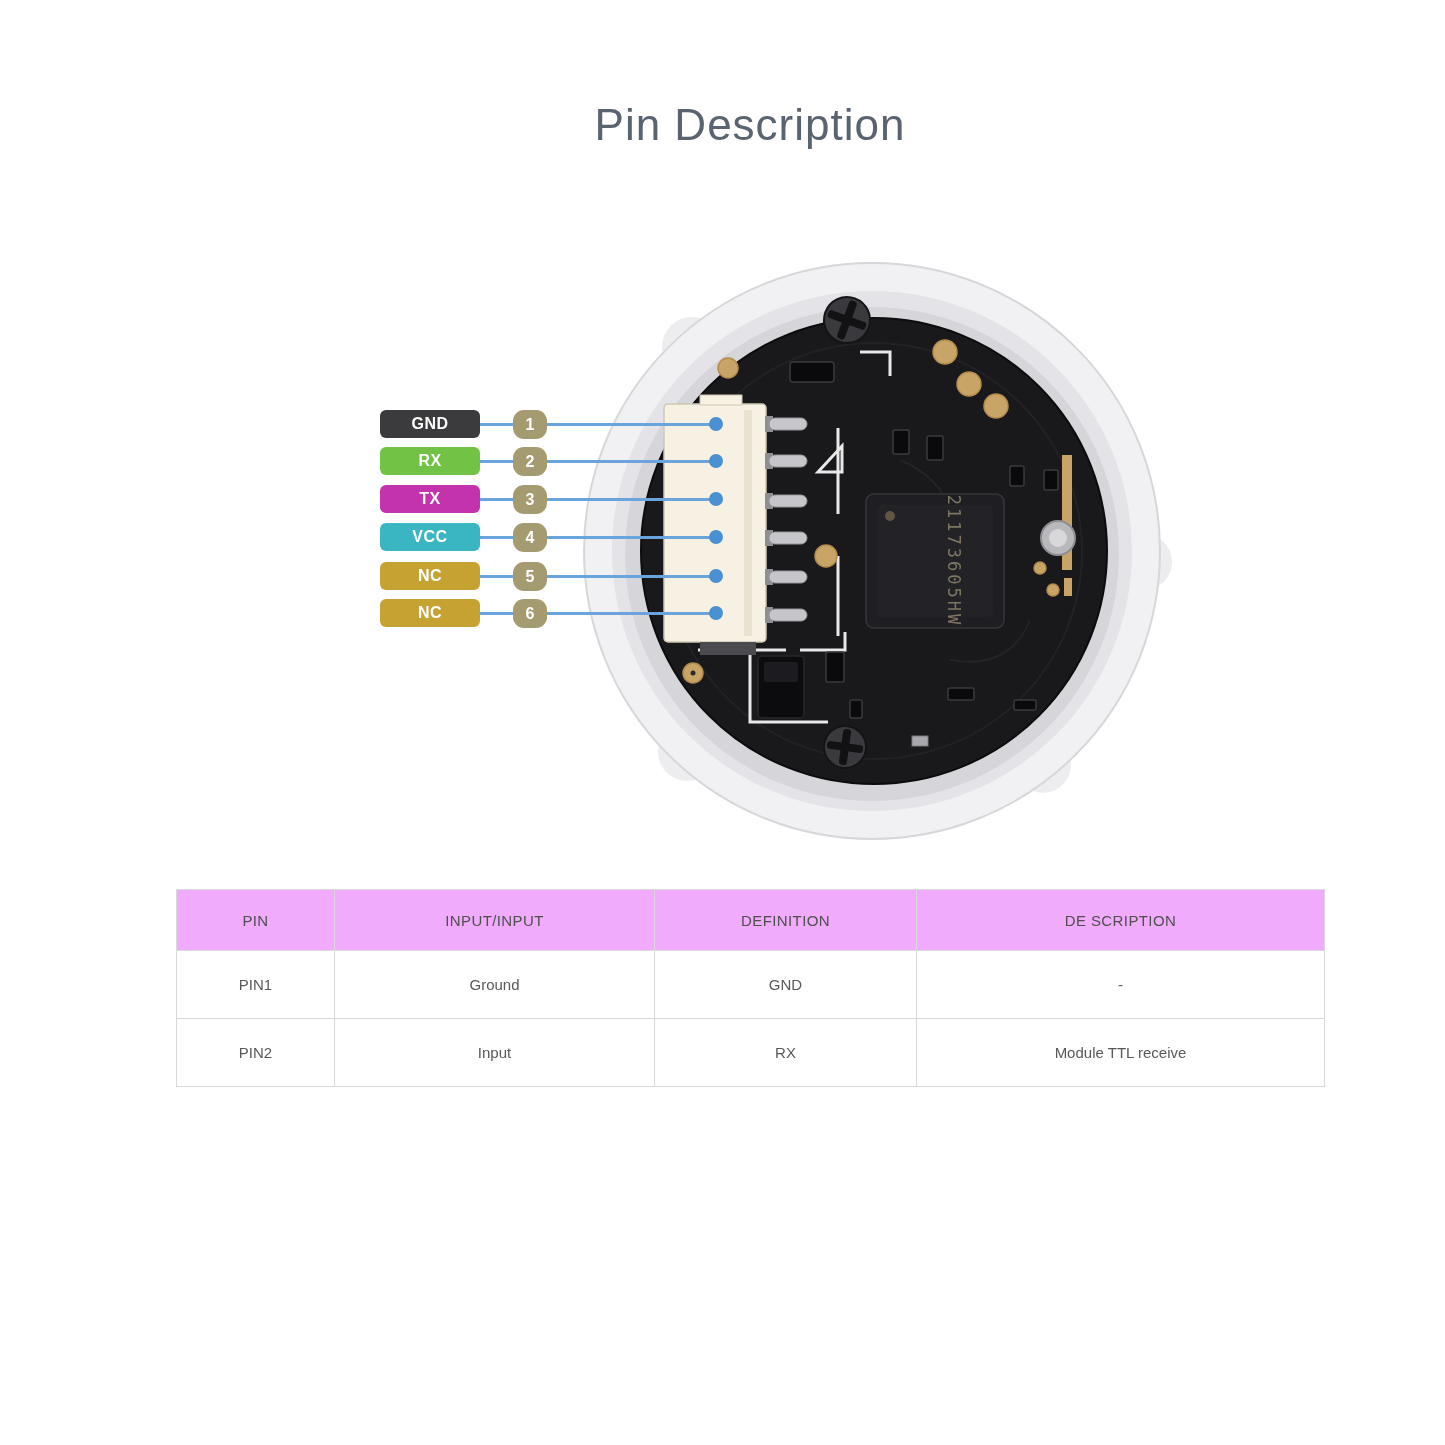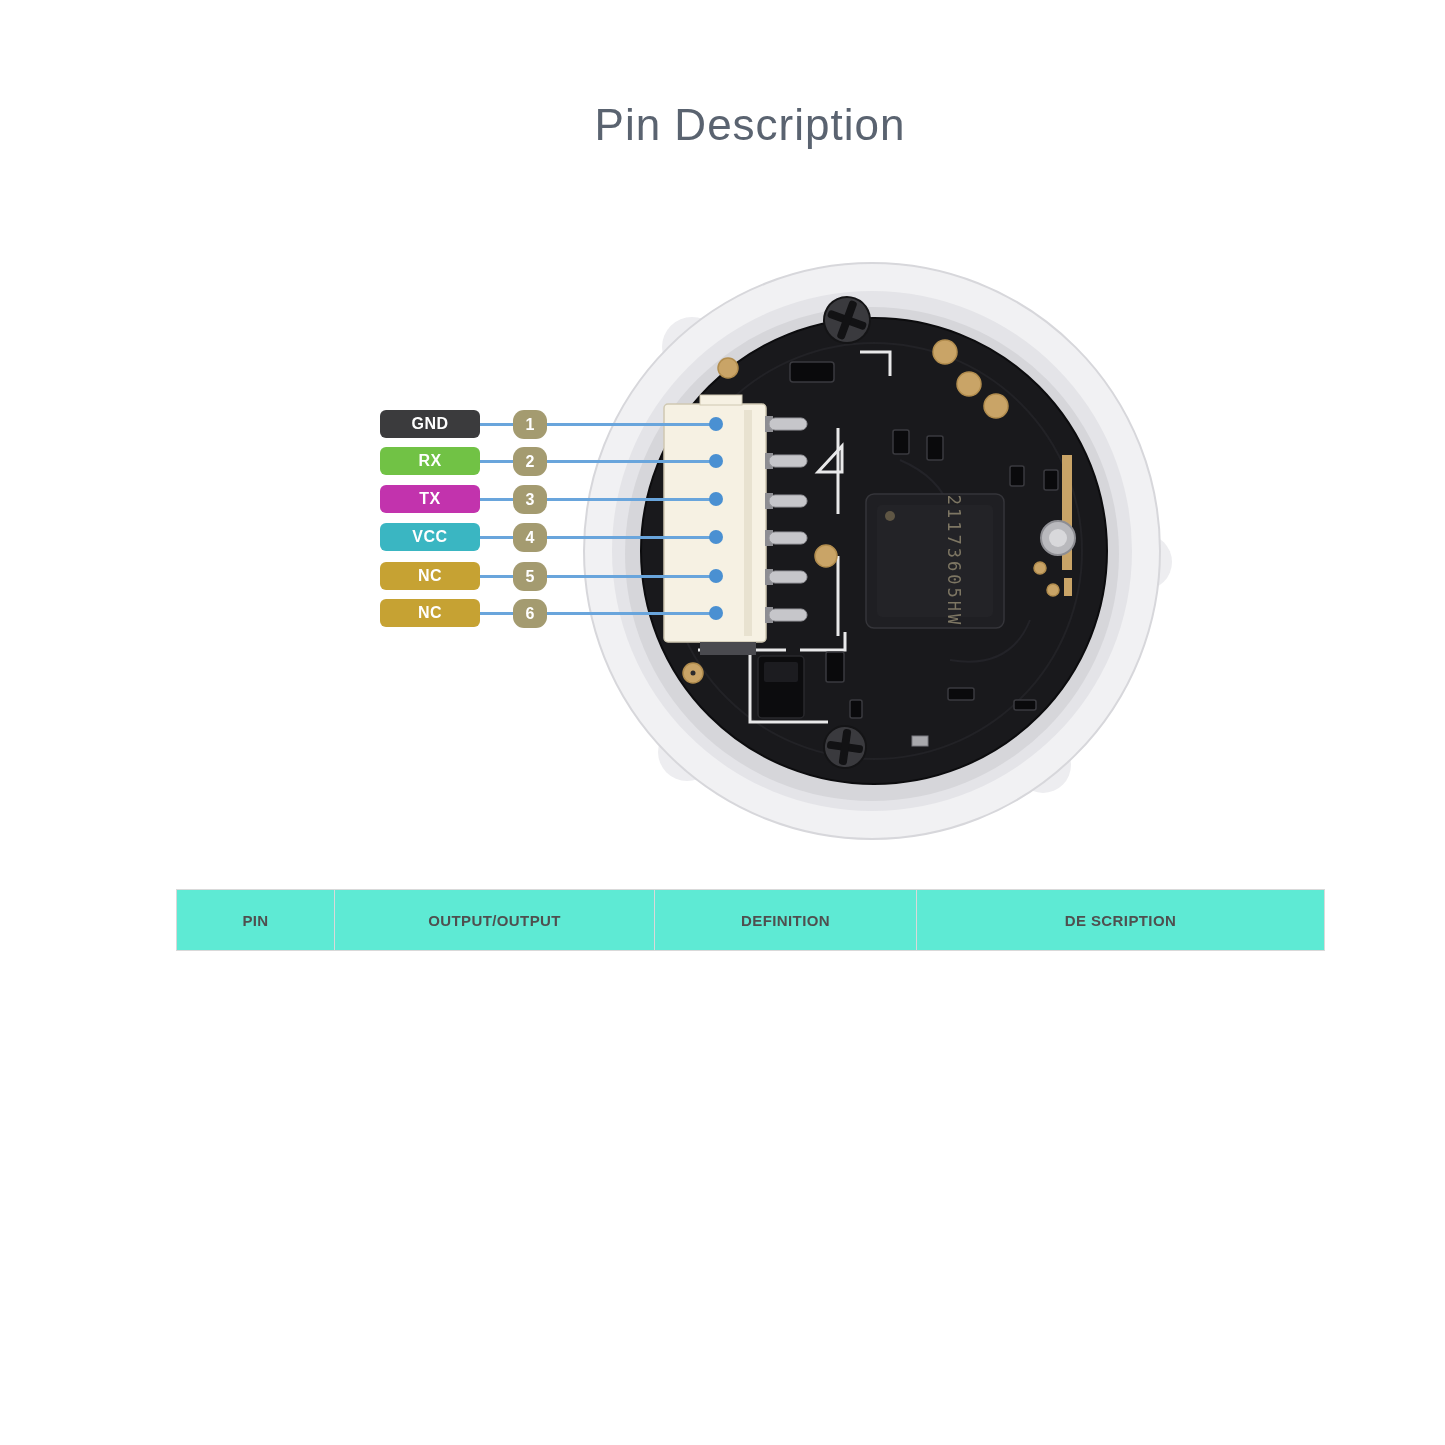--- a/index.html
+++ b/index.html
@@ -42,22 +42,22 @@
 
   
   .pin-table {
     position:absolute; left:176px; top:889px; width:1148px;
     border-collapse:collapse; table-layout:fixed;
   }
   .pin-table th, .pin-table td {
     border:1px solid #d9d9d9; text-align:center; vertical-align:middle;
   }
   .pin-table th {
-    height:61px; background:#5eead4; color:#4f4f4f;
-    font-size:15px; font-weight:bold; letter-spacing:0.4px;
+    height:61px; background:#f0abfc; color:#4f4f4f;
+    font-size:15px; font-weight:normal; letter-spacing:0.4px;
   }
   .pin-table td {
     height:68px; background:#ffffff; color:#595959; font-size:15px; font-weight:400;
   }
 </style>
 </head>
 <body>
 
 <div class="page">
 
@@ -221,22 +221,34 @@
   <table class="pin-table">
     <colgroup>
       <col style="width:158px">
         <col style="width:320px">
         <col style="width:262px">
         <col style="width:408px">
     </colgroup>
     <thead>
       <tr>
         <th>PIN</th>
-        <th>OUTPUT/OUTPUT</th>
+        <th>INPUT/INPUT</th>
         <th>DEFINITION</th>
         <th>DE SCRIPTION</th>
       </tr>
     </thead>
     <tbody>
+      <tr>
+        <td>PIN1</td>
+        <td>Ground</td>
+        <td>GND</td>
+        <td>-</td>
+      </tr>
+      <tr>
+        <td>PIN2</td>
+        <td>Input</td>
+        <td>RX</td>
+        <td>Module TTL receive</td>
+      </tr>
     </tbody>
   </table>
 
 </div>
 
 </body></html>

